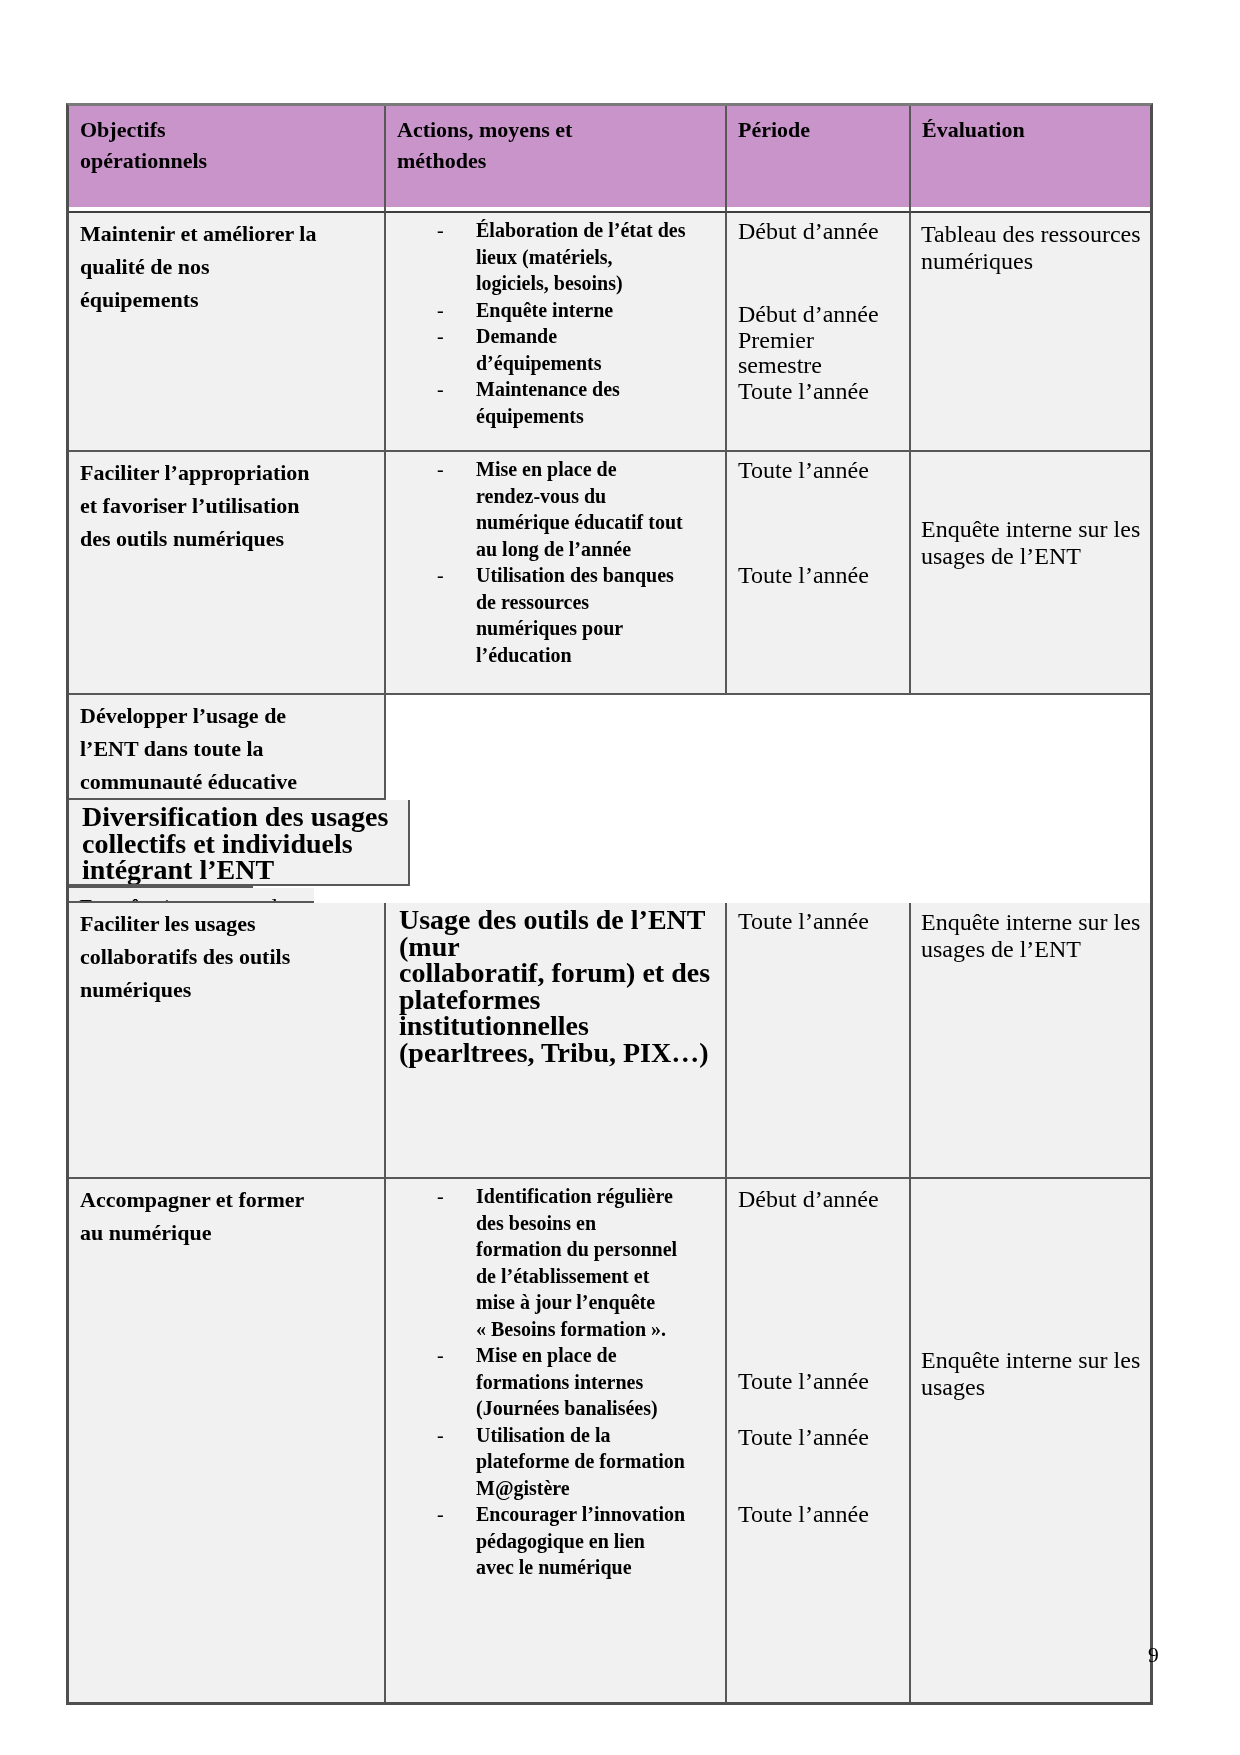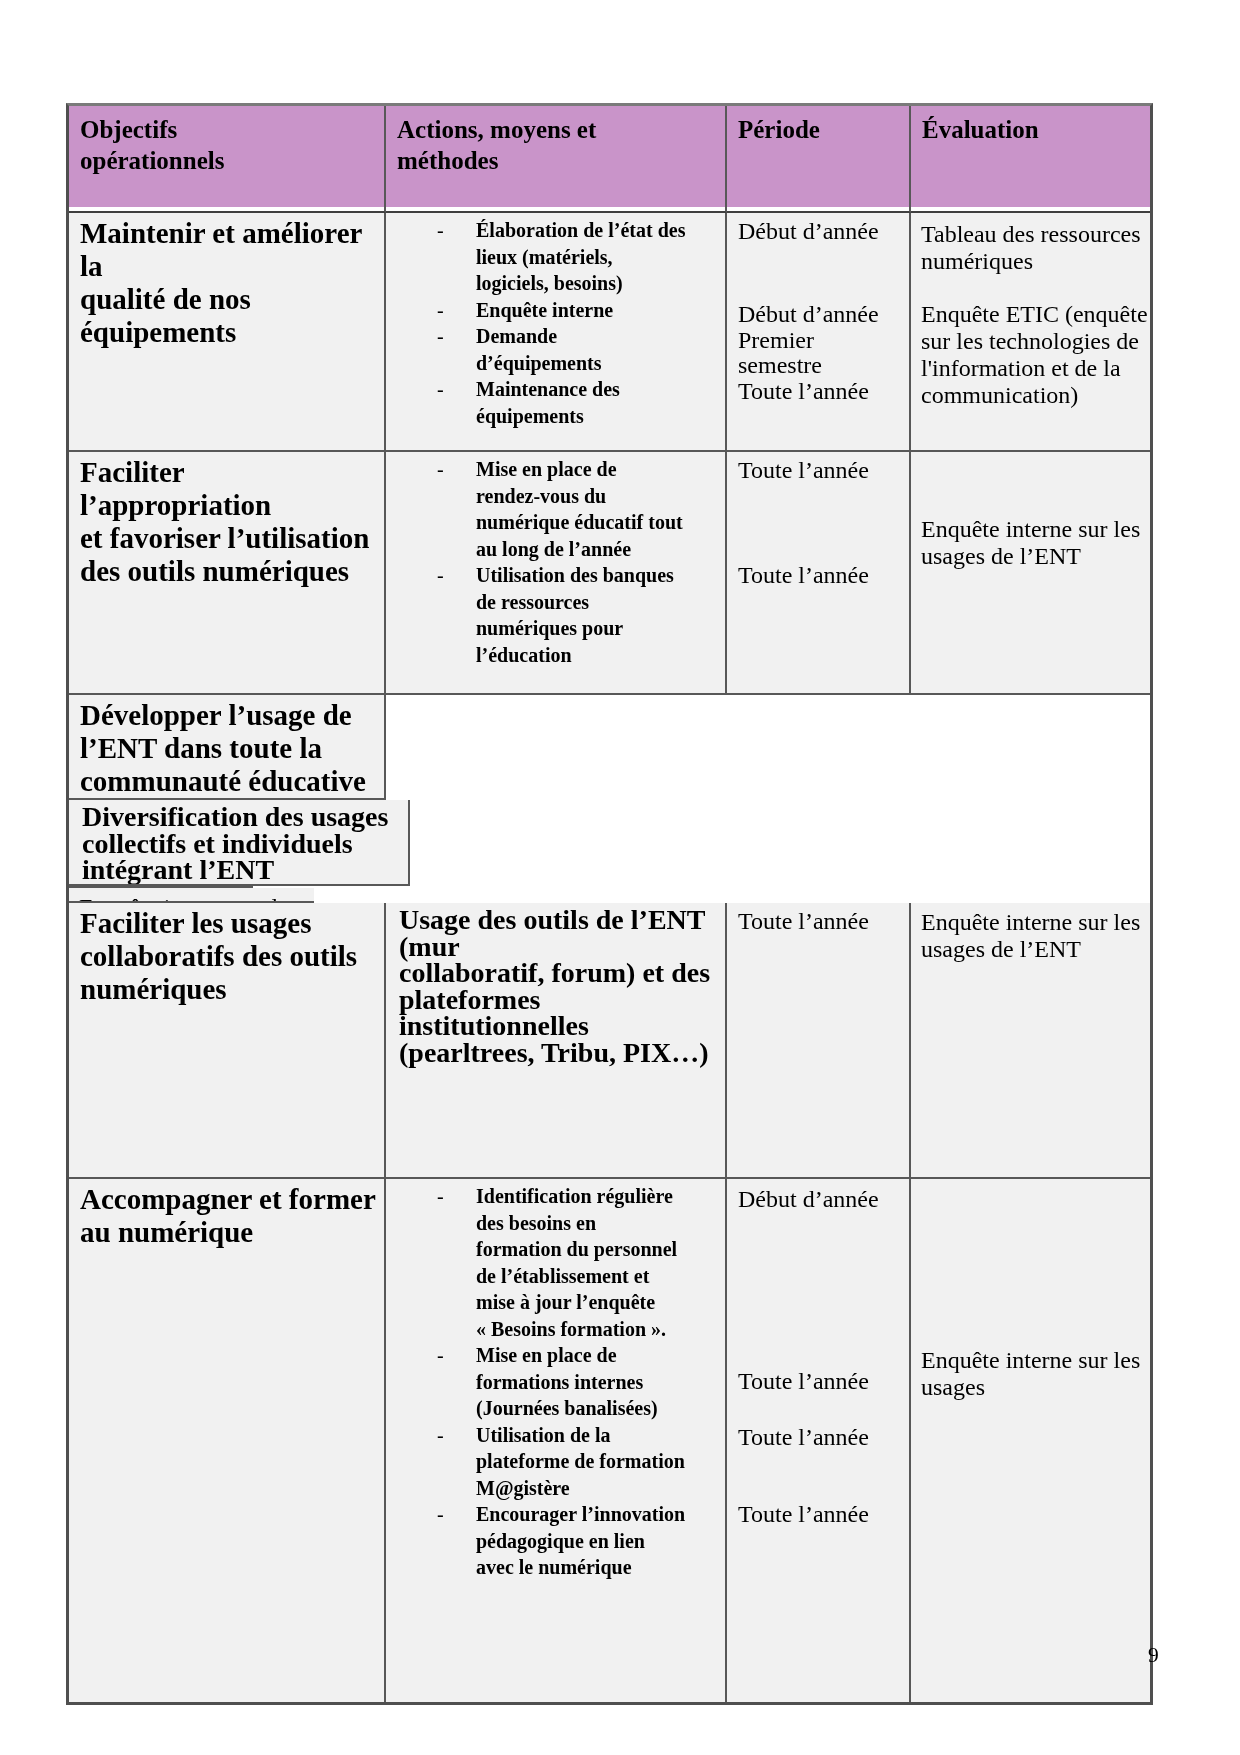--- a/index.html
+++ b/index.html
@@ -33,29 +33,29 @@
   .c2 { width: 341px; }
   .c3 { width: 184px; }
   .c4 { width: 245px; flex: 1; }
   
   .t-row.head .cell {
     background: linear-gradient(#c994c9 calc(100% - 4px), #ffffff calc(100% - 4px));
     border-bottom: 2px solid #3f3f3f;
   }
   .head-label {
     font-weight: bold;
-    font-size: 25px;
+    font-size: 22px;
     line-height: 31px;
     padding: 8px 8px 0 11px;
     white-space: pre-line;
   }
   
   .objective-text {
     font-weight: bold;
-    font-size: 29px;
+    font-size: 22px;
     line-height: 33px;
     padding: 4px 8px 0 11px;
     white-space: pre-line;
   }
   
   .actions-wrap { padding-top: 4px; }
   .bullet-item {
     position: relative;
     padding-left: 90px;
     padding-right: 4px;
@@ -138,24 +138,20 @@
         <div class="cell c3">
           <div class="pblock" style="top: 6px;">Début d’année</div>
           <div class="pblock" style="top: 89px;">Début d’année
 Premier
 semestre
 Toute l’année</div>
         </div>
         <div class="cell c4">
           <div class="pblock" style="top: 8px;">Tableau des ressources
 numériques</div>
-          <div class="pblock" style="top: 88px;">Enquête ETIC (enquête
-sur les technologies de
-l'information et de la
-communication)</div>
         </div>
       </div>
       <div class="t-row" style="height: 243px; border-radius: 8px;">
         <div class="cell c1">
           <div class="objective-text">Faciliter l’appropriation
 et favoriser l’utilisation
 des outils numériques</div>
         </div>
         <div class="cell c2">
           <div class="actions-wrap">

